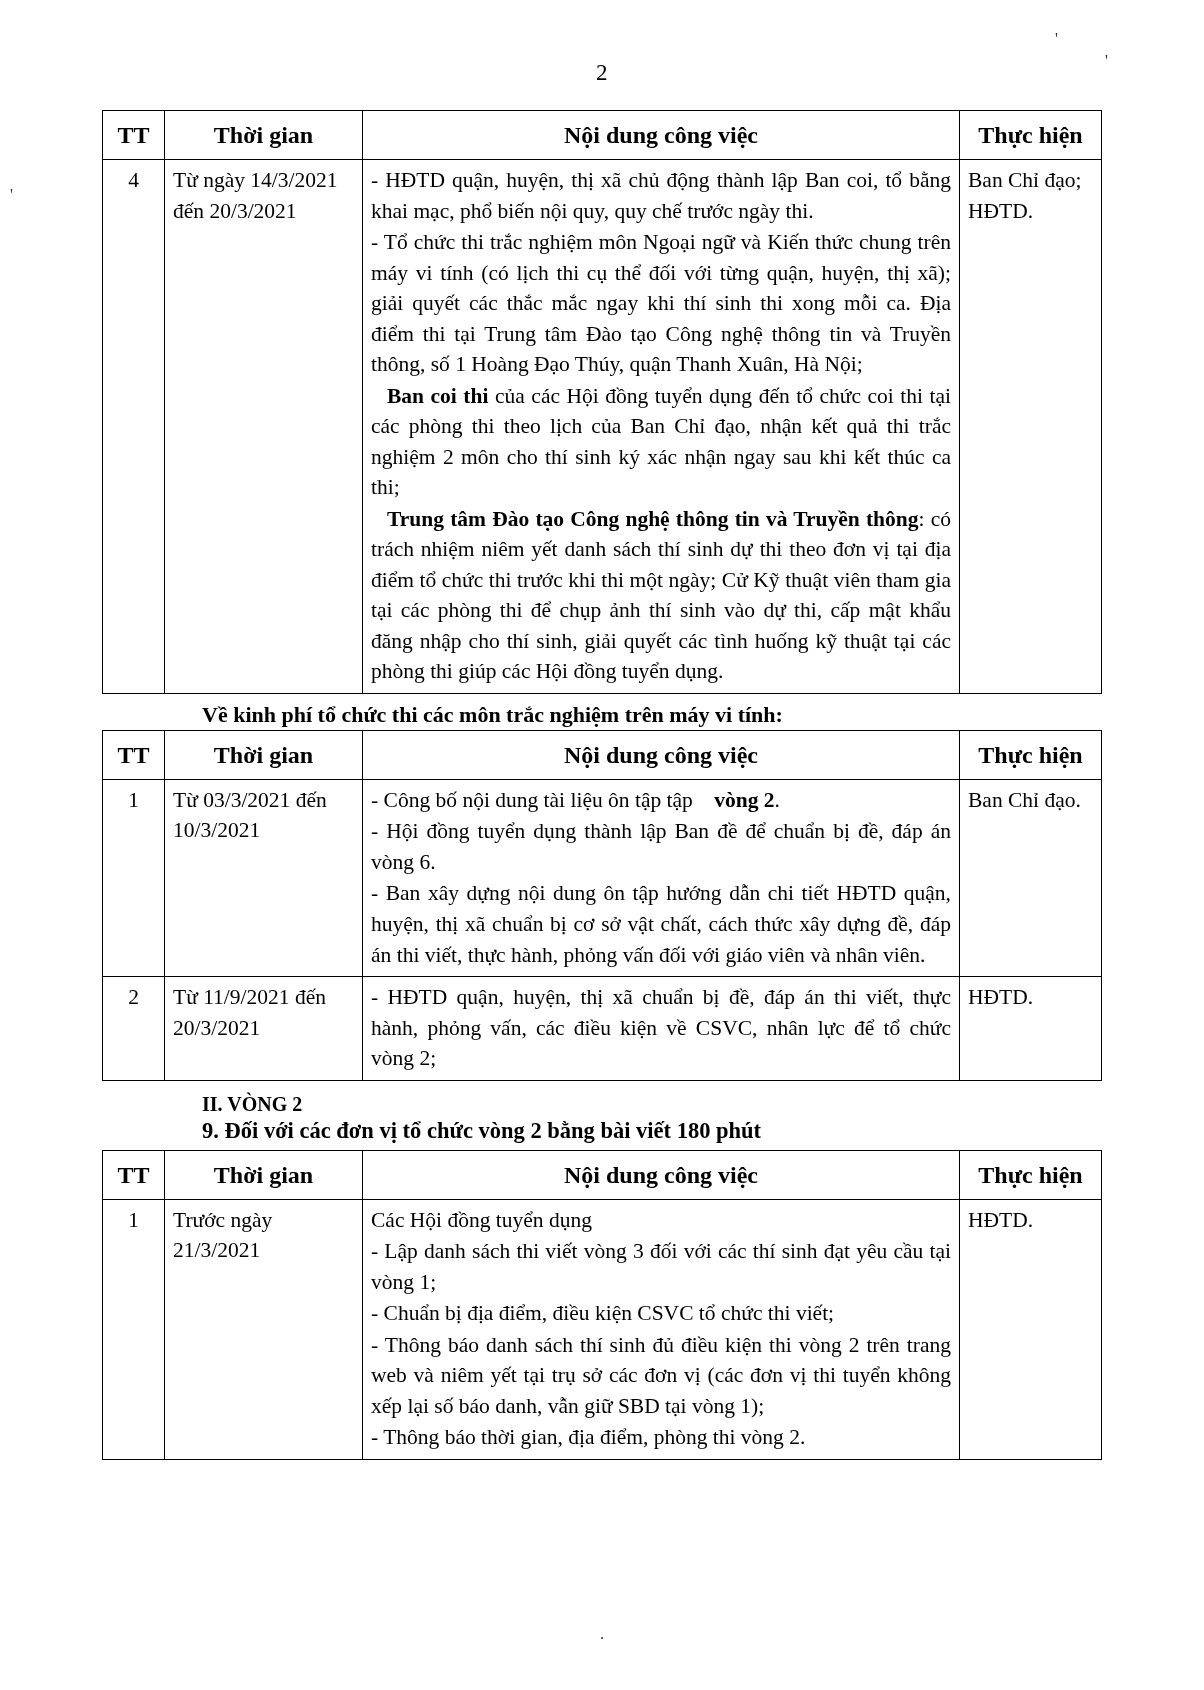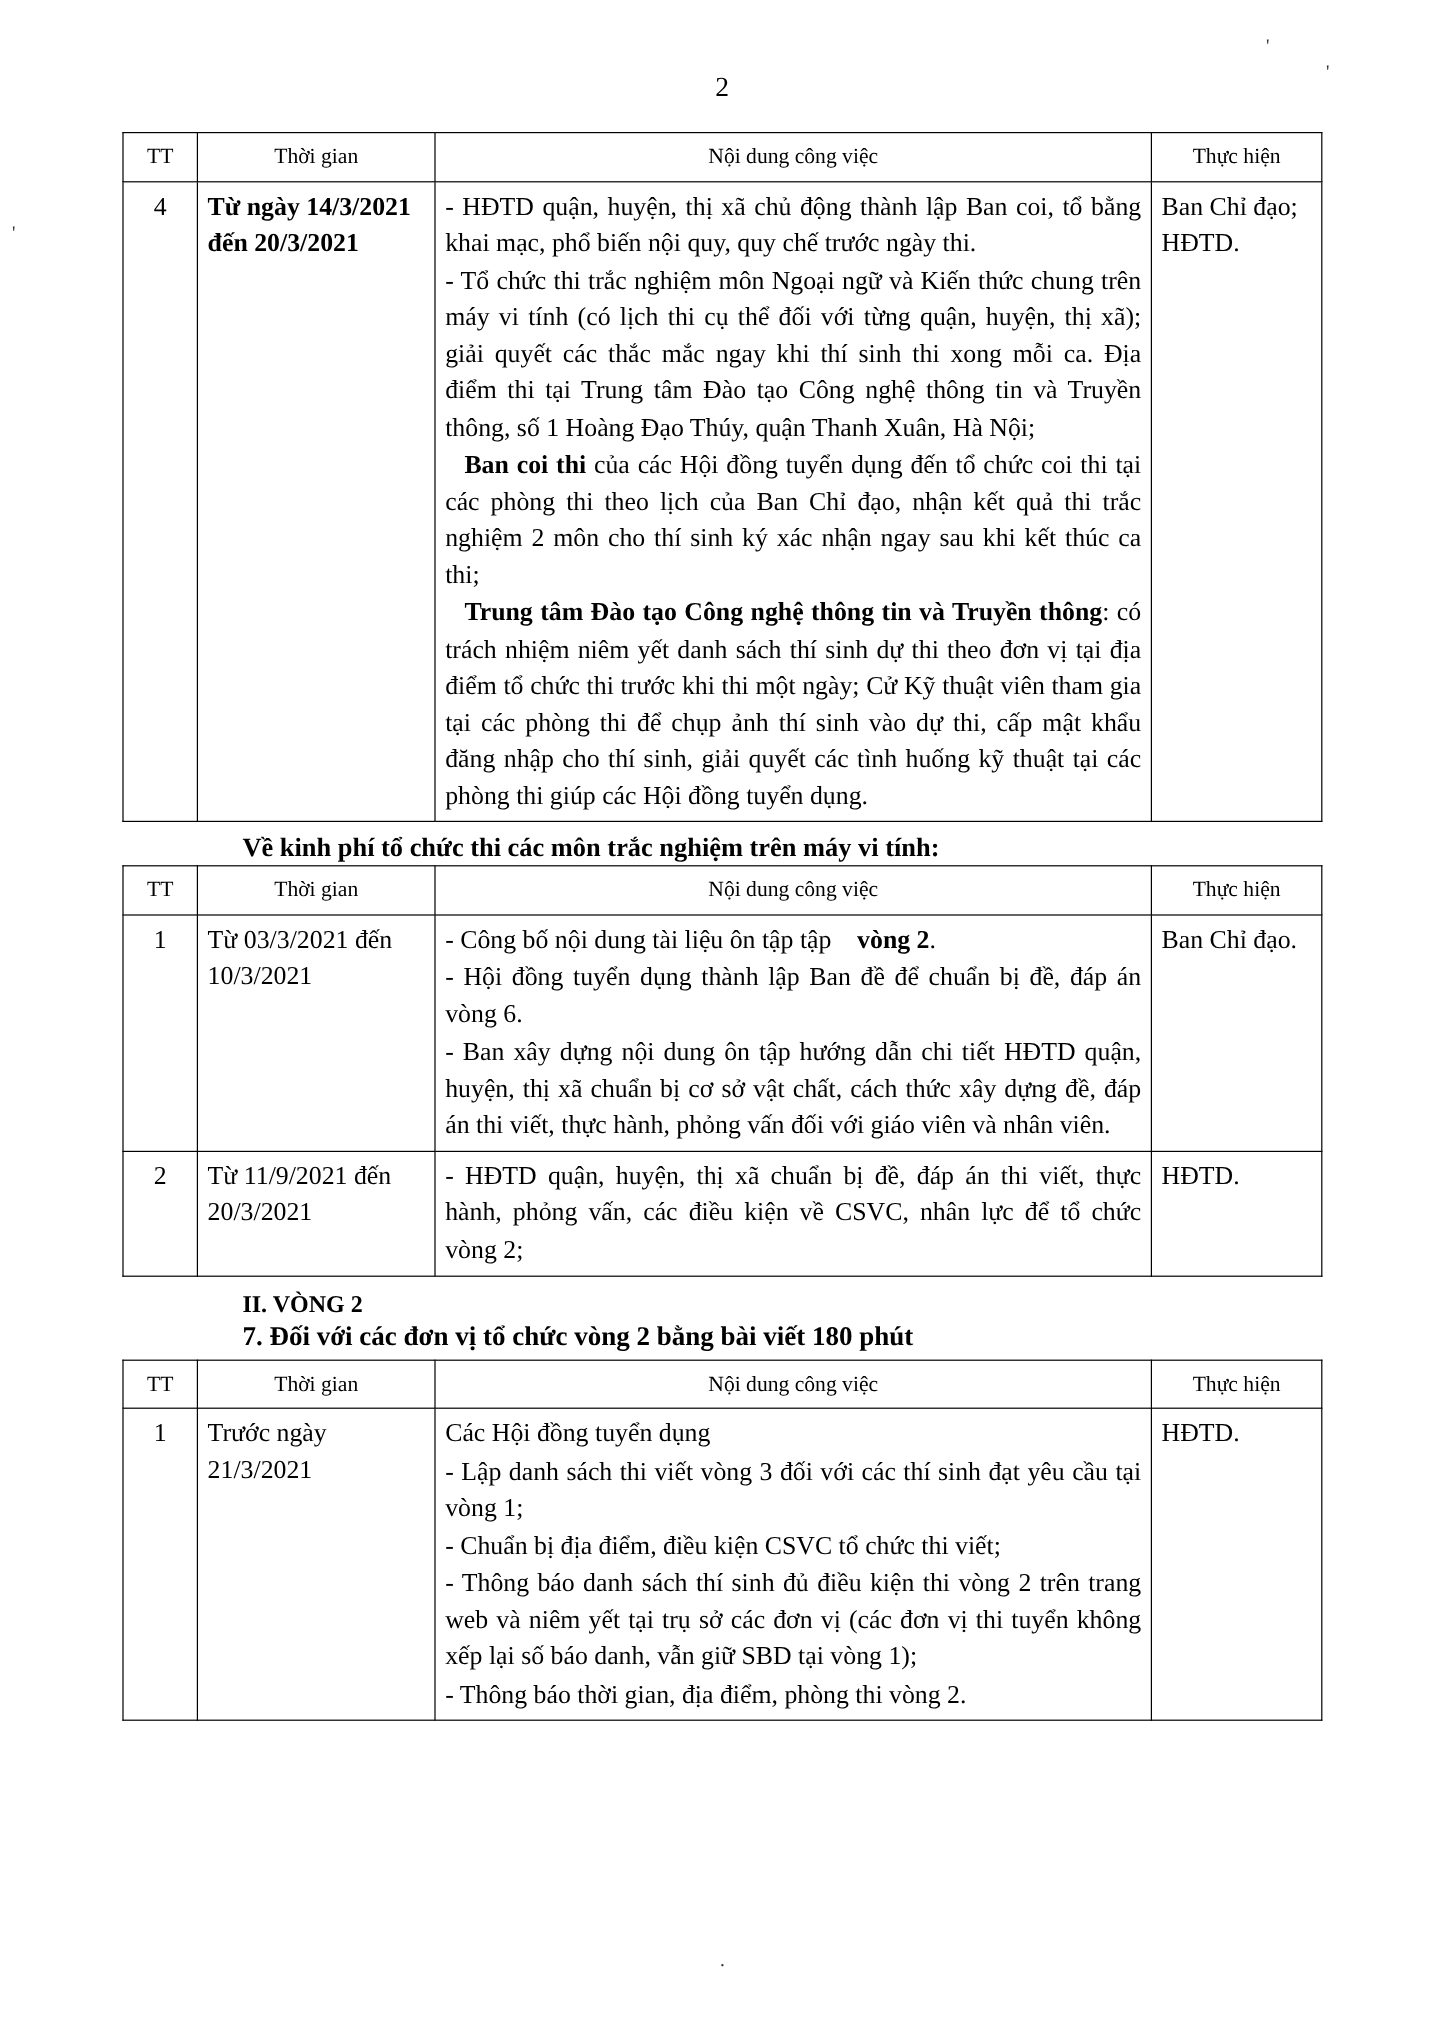--- a/index.html
+++ b/index.html
@@ -41,41 +41,41 @@
   table.doc-table th,
   table.doc-table td {
     border: 1.6px solid #000000;
     vertical-align: top;
     padding: 5px 8px;
     font-size: 21.5px;
     line-height: 1.42;
   }
   table.doc-table th {
     text-align: center;
-    font-weight: normal;
-    font-size: 18px;
+    font-weight: bold;
+    font-size: 24px;
     padding: 7px 6px;
     vertical-align: middle;
   }
   .col-tt { width: 62px; }
   .col-time { width: 198px; }
   .col-content { width: auto; }
   .col-exec { width: 142px; }
 
   td.cell-tt {
     text-align: center;
     vertical-align: middle;
     font-size: 22px;
   }
   td.cell-time {
     vertical-align: middle;
     font-size: 21.5px;
   }
   td.cell-time.bold {
-    font-weight: bold;
+    font-weight: normal;
   }
   td.cell-exec {
     vertical-align: top;
     font-size: 21.5px;
   }
   td.cell-content p {
     margin: 0 0 1px 0;
     text-align: justify;
     text-justify: inter-word;
     hyphens: none;
@@ -203,21 +203,21 @@
           <td class="cell-time">Từ 11/9/2021 đến 20/3/2021</td>
           <td class="cell-content">
             <p>- HĐTD quận, huyện, thị xã chuẩn bị đề, đáp án thi viết, thực hành, phỏng vấn, các điều kiện về CSVC, nhân lực để tổ chức vòng 2;</p>
           </td>
           <td class="cell-exec">HĐTD.</td>
         </tr>
       </tbody>
     </table>
 
     <div class="heading-roman">II. VÒNG 2</div>
-    <div class="heading-num">7.  Đối với các đơn vị tổ chức vòng 2 bằng bài viết 180 phút</div>
+    <div class="heading-num">9.  Đối với các đơn vị tổ chức vòng 2 bằng bài viết 180 phút</div>
 
     <table class="doc-table">
       <colgroup>
         <col class="col-tt">
           <col class="col-time">
           <col class="col-content">
           <col class="col-exec">
       </colgroup>
       <thead>
         <tr>

